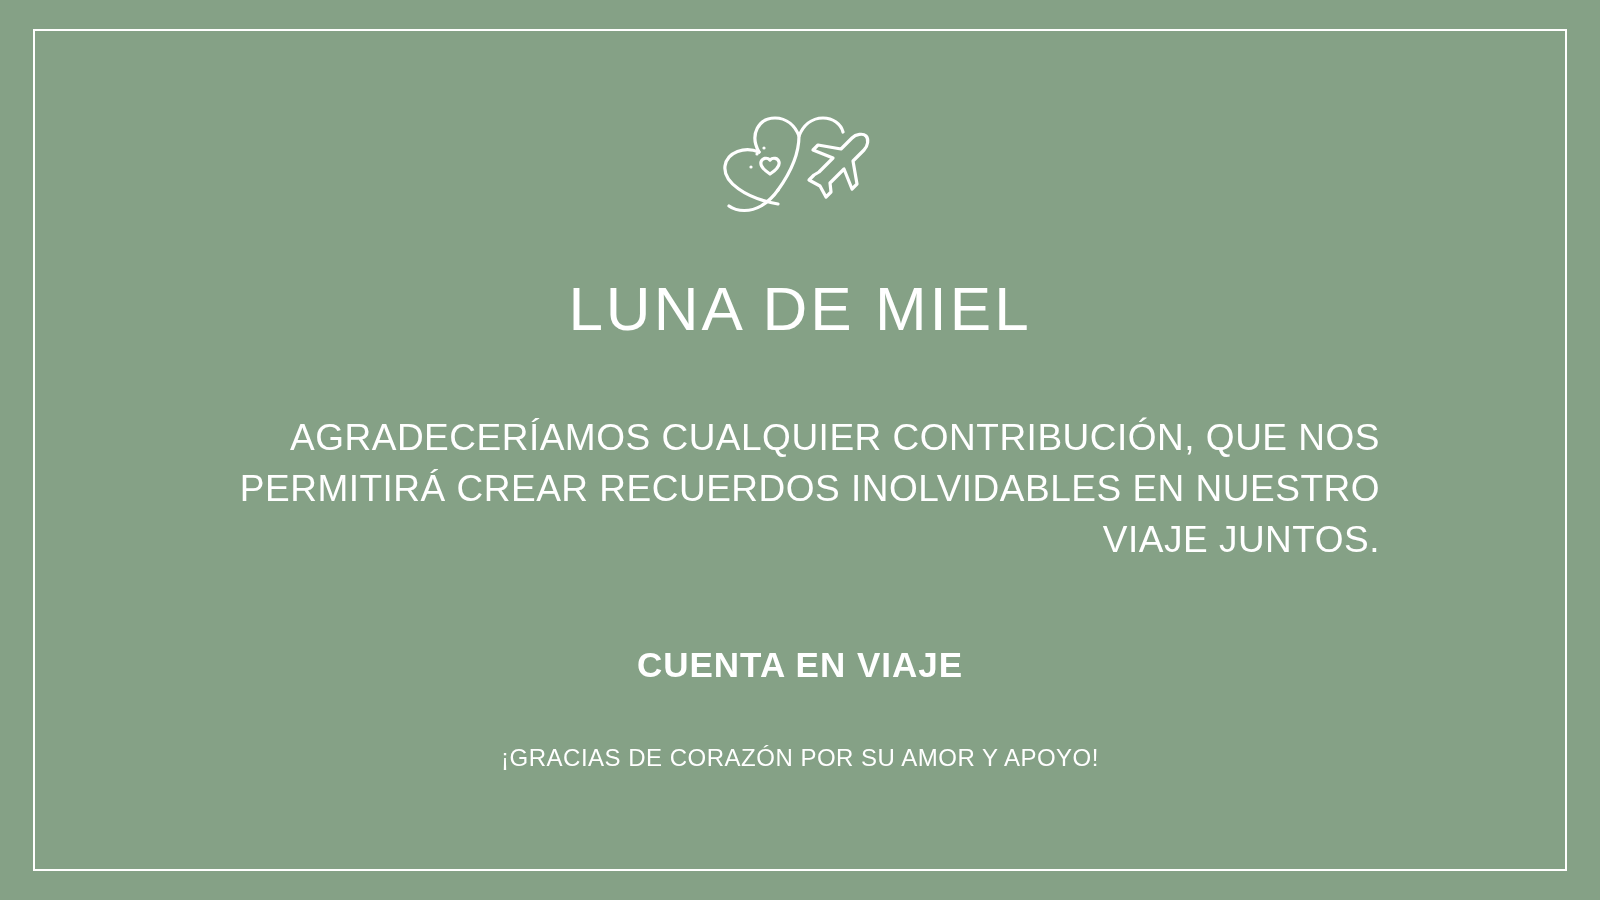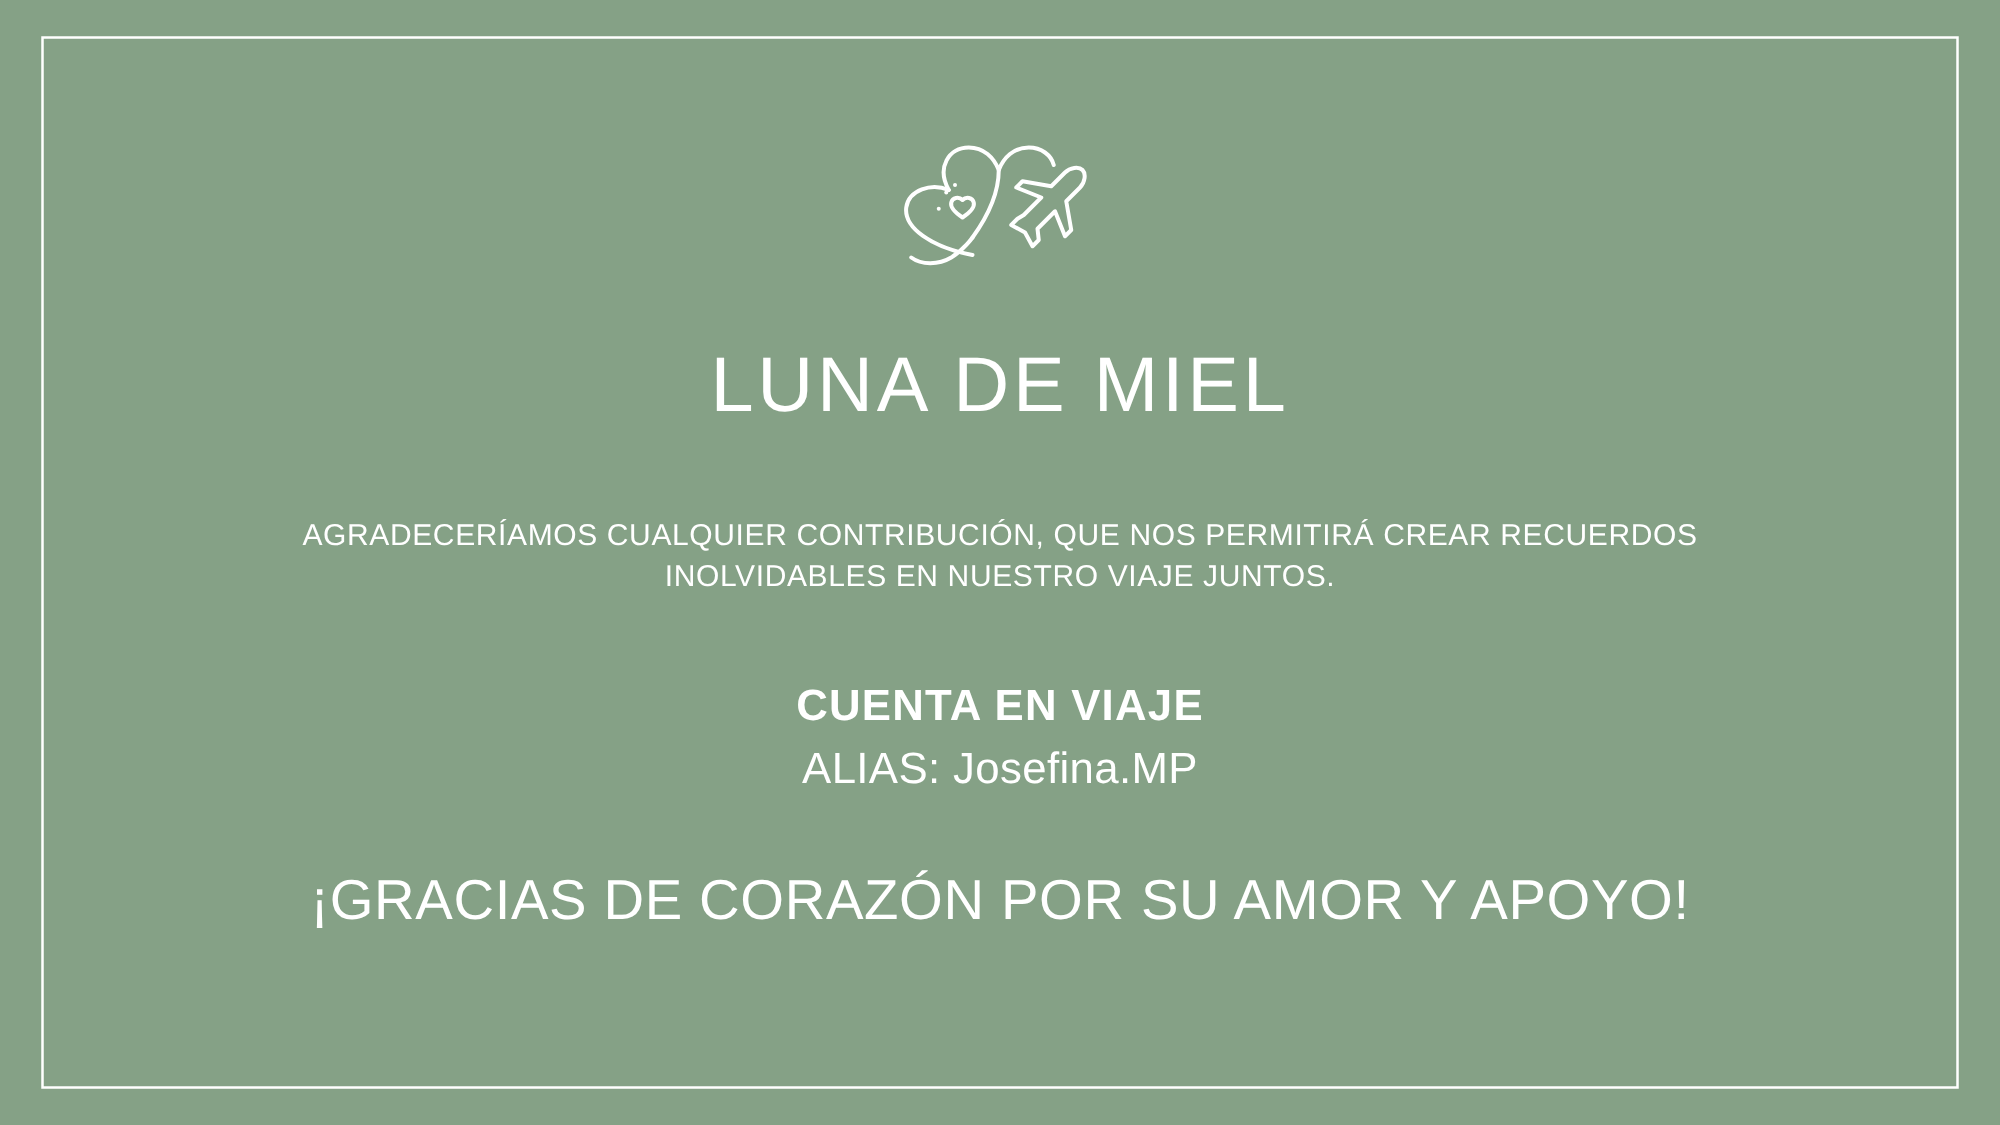--- a/index.html
+++ b/index.html
@@ -58,25 +58,25 @@
     color: #ffffff;
     font-size: 62px;
     font-weight: 400;
     letter-spacing: 3px;
     line-height: 1;
     text-align: center;
   }
   .subtitle {
     margin-top: 30px;
     color: #ffffff;
-    font-size: 24px;
+    font-size: 37px;
     font-weight: 400;
     letter-spacing: 0.5px;
     line-height: 1.38;
-    text-align: center;
+    text-align: right;
     max-width: 1160px;
   }
   .account-block {
     margin-top: 42px;
     text-align: center;
   }
   .account-title {
     color: #ffffff;
     font-size: 35px;
     font-weight: bold;
@@ -87,21 +87,21 @@
     margin-top: 8px;
     color: #ffffff;
     font-size: 35px;
     font-weight: 400;
     letter-spacing: 0.3px;
     line-height: 1.2;
   }
   .thanks {
     margin-top: 58px;
     color: #ffffff;
-    font-size: 45px;
+    font-size: 24px;
     font-weight: 400;
     letter-spacing: 0.5px;
     text-align: center;
   }
 </style>
 </head>
 <body>
 
 <div class="card">
   <div class="inner-border"></div>
@@ -121,19 +121,18 @@
         <path d="M104 60 L118 46 L98 38 L103 33 L126 37 L137 26 C141 22 148 21 151 24 C154 27 153 34 149 38 L138 49 L142 72 L137 77 L129 57 L115 71 L116 80 L111 85 L105 74 L94 68 L99 63 Z"></path>
       </svg>
     </div>
 
     <h1 class="title">LUNA DE MIEL</h1>
 
     <p class="subtitle">AGRADECERÍAMOS CUALQUIER CONTRIBUCIÓN, QUE NOS PERMITIRÁ CREAR RECUERDOS INOLVIDABLES EN NUESTRO VIAJE JUNTOS.</p>
 
     <div class="account-block">
       <div class="account-title">CUENTA EN VIAJE</div>
-      <div class="account-alias">ALIAS: Josefina.MP</div>
     </div>
 
     <p class="thanks">¡GRACIAS DE CORAZÓN POR SU AMOR Y APOYO!</p>
 
   </div>
 </div>
 
 </body></html>

